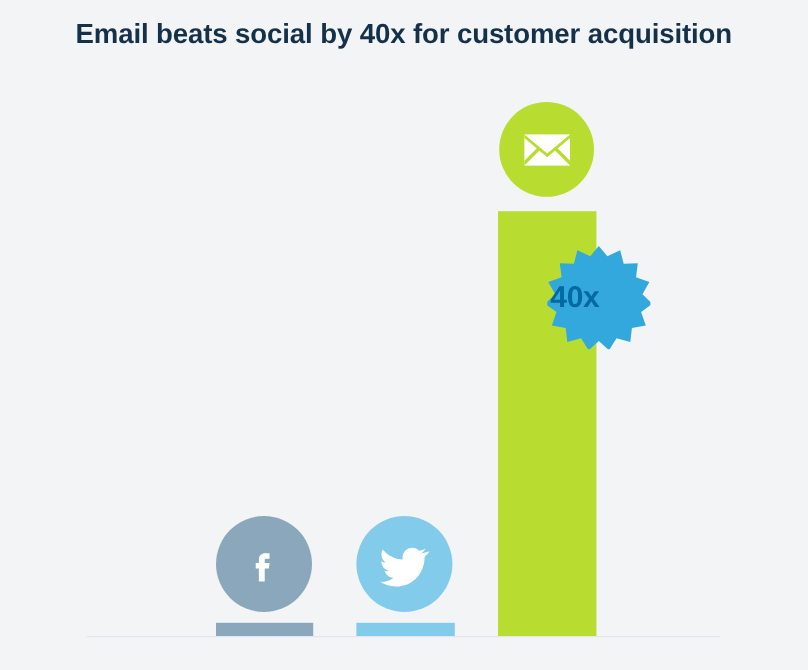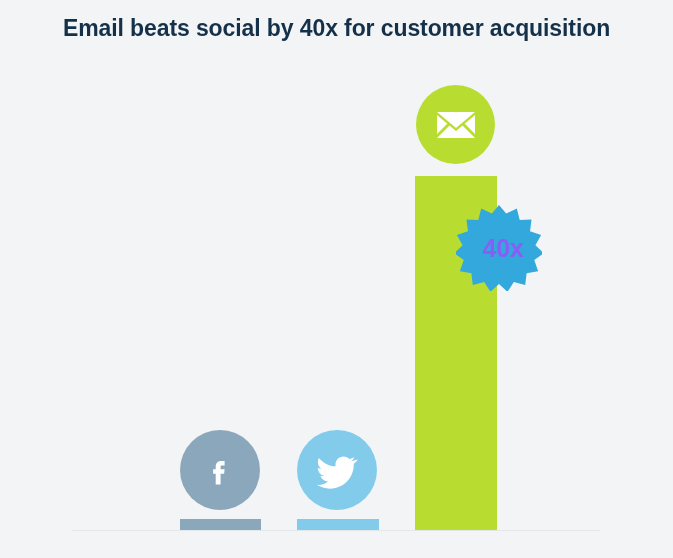--- a/index.html
+++ b/index.html
@@ -117,30 +117,30 @@
     width: 86px;
     height: 86px;
   }
   .badge-burst svg {
     display: block;
     width: 86px;
     height: 86px;
   }
   .badge-label {
     position: absolute;
-    left: 460px;
+    left: 436px;
     top: 205px;
     width: 86px;
     height: 86px;
     display: flex;
     align-items: center;
     justify-content: center;
     font-size: 25px;
     font-weight: bold;
-    color: #8b5cf6;
+    color: #0369a1;
     letter-spacing: -0.3px;
     pointer-events: none;
   }
 </style>
 </head>
 <body>
 
 <div id="infographic">
 
   <div class="chart-title">Email beats social by 40x for customer acquisition</div>

